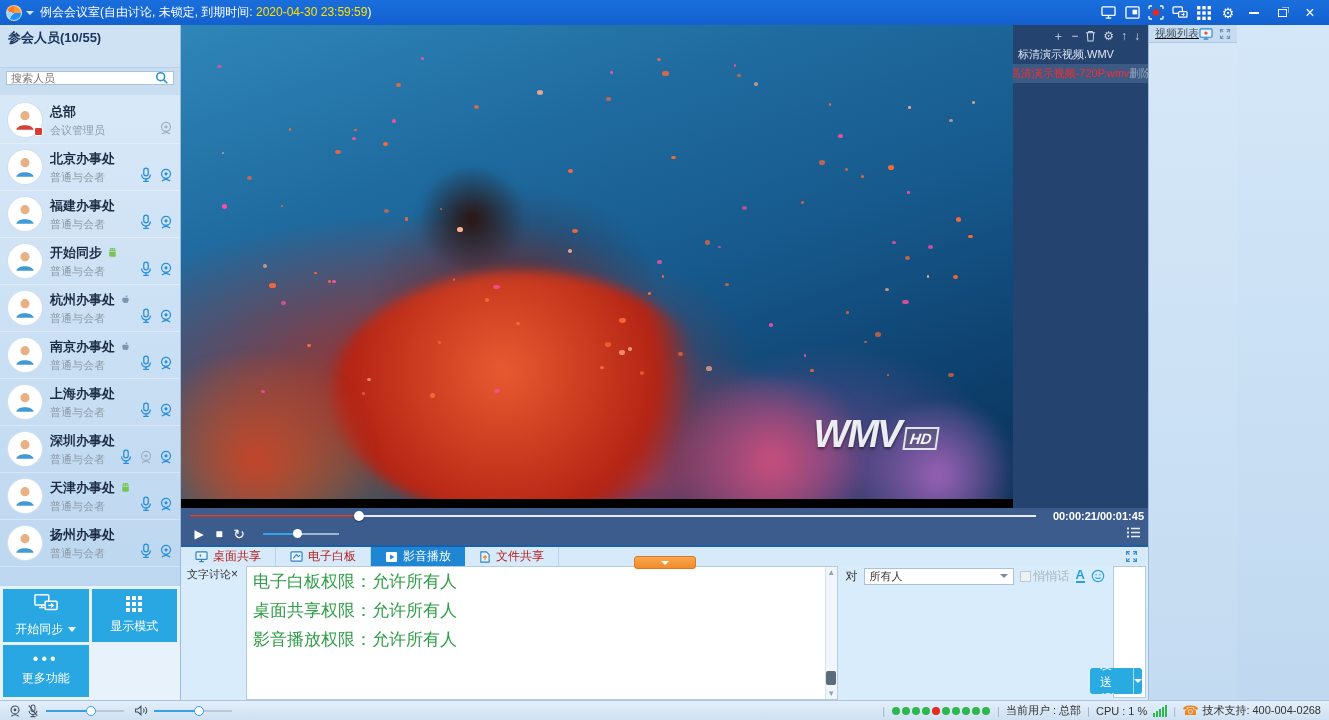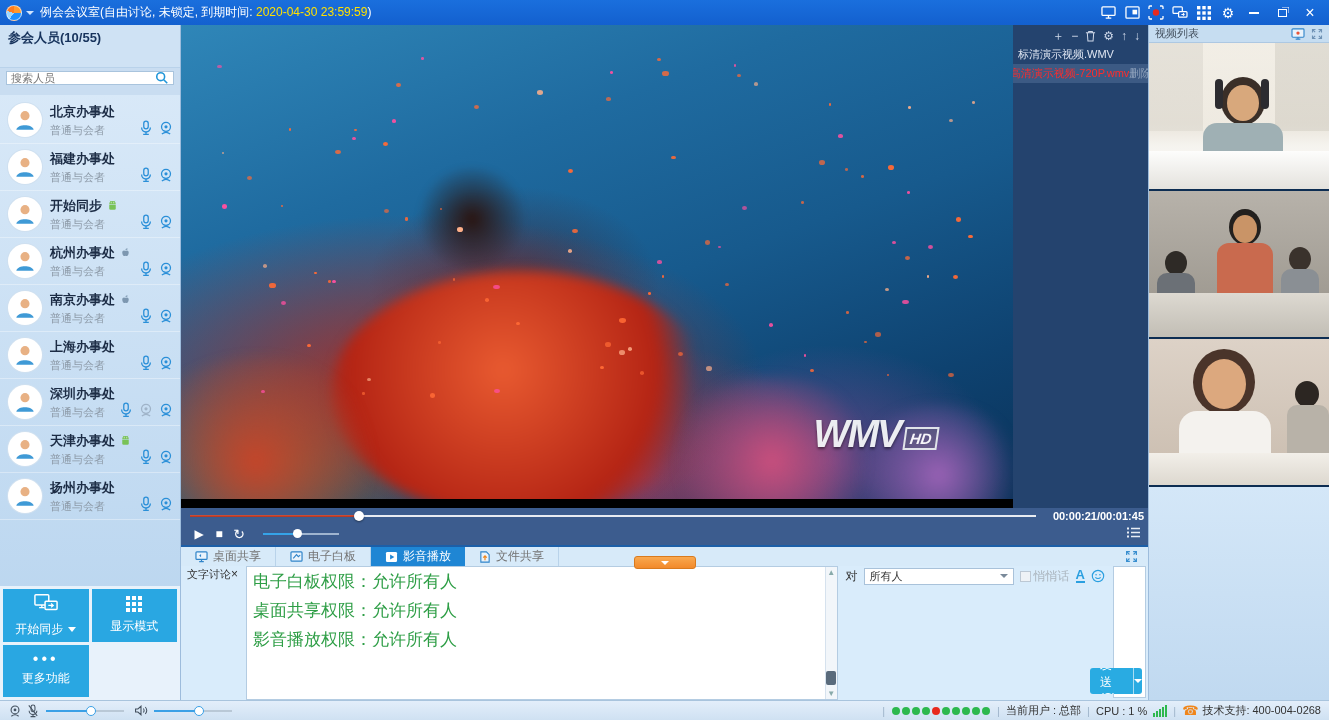--- a/index.html
+++ b/index.html
@@ -90,21 +90,21 @@
   .ctrl-row { height:22px; display:flex; align-items:center; padding:0 8px; color:#fff; }
   .ctrl-btn { width:20px; text-align:center; cursor:pointer; font-size:12px; }
   .ctrl-btn.replay { font-size:14px; }
   .vol-slider { position:relative; width:76px; height:10px; margin-left:14px; cursor:pointer; }
   .vol-track { position:absolute; top:4px; left:0; right:0; height:2px; background:#9fb4cf; }
   .vol-fill { position:absolute; top:4px; left:0; height:2px; background:#35a3e8; width:45%; }
   .vol-knob { position:absolute; top:0; width:9px; height:9px; border-radius:50%; background:#fff; left:calc(45% - 4px); }
   .pl-toggle { margin-left:auto; cursor:pointer; }
 
   .tabbar { flex:0 0 21px; background:#d7eaf9; border-top:2px solid #1c5fa8; display:flex; align-items:stretch; }
-  .tab { display:flex; align-items:center; gap:5px; padding:0 14px; font-size:12px; color:#737373; border-right:1px solid #b9d3ea; cursor:pointer; }
+  .tab { display:flex; align-items:center; gap:5px; padding:0 14px; font-size:12px; color:#b91c1c; border-right:1px solid #b9d3ea; cursor:pointer; }
   .tab svg { display:block; }
   .tab.active { background:#1f86d4; color:#fff; border-right:none; }
   .tab-spacer { flex:1; }
   .tab-expand { display:flex; align-items:center; padding:0 10px; cursor:pointer; }
 
   .chat { flex:1; background:#d9ecfb; display:flex; flex-direction:row; position:relative; min-height:0; }
   .chat-handle { position:absolute; top:-10px; left:50%; transform:translateX(-50%); width:62px; height:13px; background:linear-gradient(#f9a84f,#f28a2b); border:1px solid #d97a1e; border-radius:3px; display:flex; align-items:center; justify-content:center; cursor:pointer; z-index:5; }
   .chat-handle i { width:0; height:0; border-left:4px solid transparent; border-right:4px solid transparent; border-top:4px solid #fff; }
   .chat-header { height:17px; display:flex; align-items:center; padding:0 6px; font-size:11px; color:#333; }
   .chat-close { margin-left:auto; cursor:pointer; font-size:12px; color:#333; line-height:11px; }
@@ -120,21 +120,21 @@
   .whisper .cb { width:11px; height:11px; border:1px solid #bcc8d4; background:#eef2f6; }
   .font-btn { color:#2a9fe0; font-weight:bold; font-size:13px; border-bottom:2px solid #2a9fe0; line-height:12px; cursor:pointer; }
   .emoji-btn svg { display:block; cursor:pointer; }
   .chat-compose { flex:0 0 33px; background:#fff; border:1px solid #b4cce2; margin:0 2px 2px; position:relative; }
   .send-btn { position:absolute; right:3px; bottom:3px; height:26px; background:#29abe2; border-radius:3px; display:flex; align-items:center; color:#fff; font-size:12px; cursor:pointer; overflow:hidden; }
   .send-main { padding:0 10px; height:100%; display:flex; align-items:center; }
   .send-dd { width:16px; height:100%; border-left:1px solid rgba(255,255,255,.6); display:flex; align-items:center; justify-content:center; }
   .send-dd i { width:0; height:0; border-left:4px solid transparent; border-right:4px solid transparent; border-top:4px solid #fff; }
 
   
-  .rightpanel { width:181px; flex:0 0 181px; background:linear-gradient(#d6e8f8,#c3dbf1); border-left:1px solid #9dbcdc; display:flex; flex-direction:column; }
+  .rightpanel { width:181px; flex:0 0 181px; background:linear-gradient(#d6e8f8,#c3dbf1); border-left:1px solid #9dbcdc; display:flex; flex-direction:row;text-decoration:underline; }
   .rp-header { height:18px; background:#c6ddf1; display:flex; align-items:center; padding:0 6px; font-size:11px; color:#44515f; border-bottom:1px solid #adc8e2; }
   .rp-ico { margin-left:auto; display:flex; gap:6px; }
   .rp-ico svg { display:block; cursor:pointer; }
   .thumb { height:148px; border-bottom:2px solid #0d2d52; position:relative; overflow:hidden; cursor:pointer; }
   .person { position:absolute; }
   .head { border-radius:50%; position:absolute; }
   .t1 { background:linear-gradient(#f4f1ea 0%, #e9e4da 55%, #f5f3ee 70%, #ffffff 100%); }
   .t1 .win { position:absolute; left:0; top:0; width:100%; height:60%; background:linear-gradient(90deg,#dfdbd2 0 30%, #f1ede4 30% 70%, #d8d4ca 70%); opacity:.7; }
   .t1 .desk { position:absolute; bottom:0; width:100%; height:26%; background:linear-gradient(#fdfdfc,#e4e2dd); }
   .t2 { background:linear-gradient(#b7b2aa,#979289); }
@@ -227,20 +227,42 @@
         <div class="sb-search-box">
           <input placeholder="搜索人员" style="">
           <svg width="14" height="14" viewBox="0 0 16 16">
               <circle cx="6.5" cy="6.5" r="4.5" fill="none" stroke="#2196d8" stroke-width="1.8"></circle>
               <path d="M10 10l4 4" stroke="#2196d8" stroke-width="1.8"></path>
             </svg>
         </div>
       </div>
       <div class="sb-list">
 
+        <div class="p-row">
+          <span class="avatar">
+              <svg viewBox="0 0 24 24">
+                <circle cx="12" cy="8" r="4.2" fill="#e8b184"></circle>
+                <path d="M4 21c1.2-5.4 14.6-5.4 16 0z" fill="#d4403a"></path>
+              </svg>
+              <span class="adm-badge"></span>
+            </span>
+          <div class="p-info">
+              <div class="p-name-line">
+                <span class="p-name">总部</span>
+              </div>
+              <div class="p-role">会议管理员</div>
+            </div>
+          <div class="p-icons">
+              <svg viewBox="0 0 20 20">
+                <circle cx="10" cy="8.5" r="5.6" fill="none" stroke="#9fb3c8" stroke-width="1.6"></circle>
+                <circle cx="10" cy="8.5" r="2" fill="#9fb3c8"></circle>
+                <path d="M4.8 17.5c3-2.4 7.4-2.4 10.4 0" fill="none" stroke="#9fb3c8" stroke-width="1.6"></path>
+              </svg>
+            </div>
+        </div>
 
         <div class="p-row">
           <span class="avatar">
               <svg viewBox="0 0 24 24">
                 <circle cx="12" cy="8" r="4.2" fill="#e8b184"></circle>
                 <path d="M4 21c1.2-5.4 14.6-5.4 16 0z" fill="#3f9ad6"></path>
               </svg>
             </span>
           <div class="p-info">
               <div class="p-name-line">

